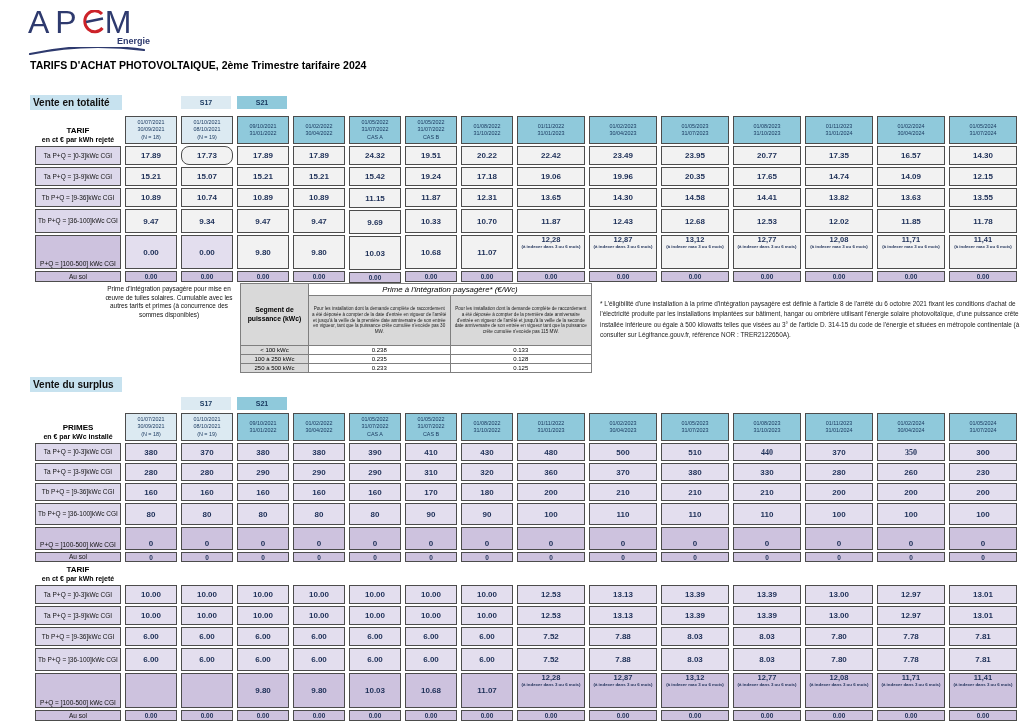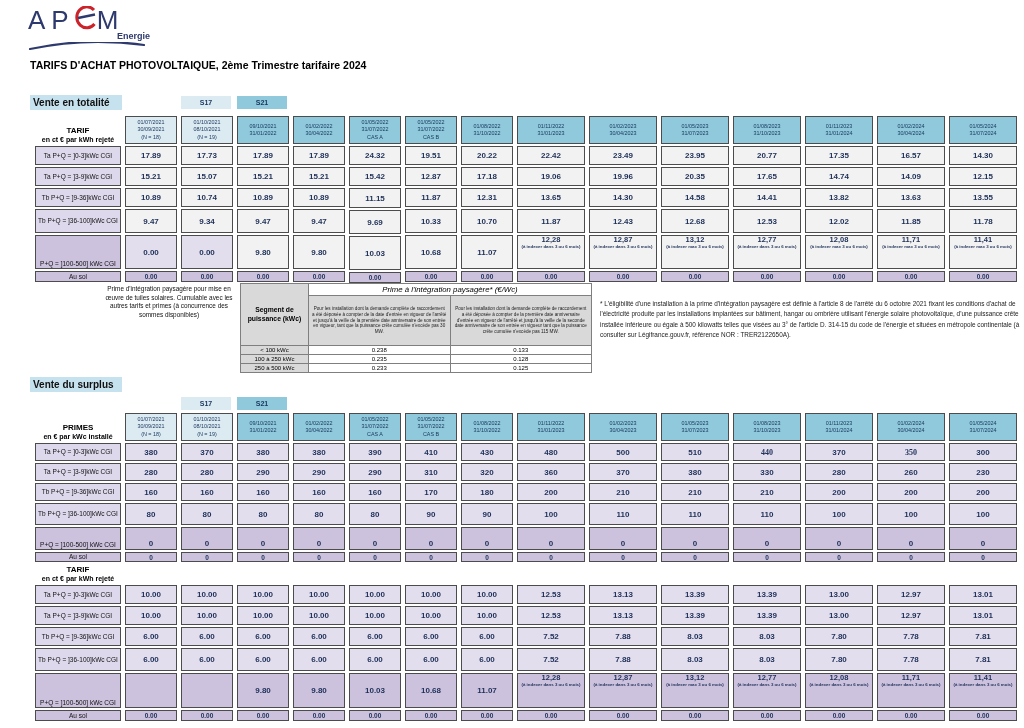--- a/index.html
+++ b/index.html
@@ -1,21 +1,21 @@
 <!DOCTYPE html>
 <html><head>
 <meta charset="utf-8">
 <style>
   html,body{margin:0;padding:0;background:#fff;}
   body{width:1024px;height:728px;position:relative;overflow:hidden;
        font-family:"Liberation Sans", sans-serif;color:#000;}
 
   
   .logo{position:absolute;left:28px;top:6px;width:130px;}
-  .logo-row{display:flex;align-items:center;color:#2e3a6e;font-size:26px;
+  .logo-row{display:flex;align-items:center;color:#2e3a6e;font-size:32px;
             letter-spacing:6px;font-weight:400;line-height:1;}
   .logo-sub{text-align:right;color:#2e3a6e;font-weight:700;font-size:9px;margin-top:-2px;padding-right:8px;}
   .logo-swoosh{display:block;margin-top:1px;}
 
   
   .page-title{position:absolute;left:30px;top:59px;font-size:10.5px;font-weight:700;}
   .sec-bar{position:absolute;left:30px;width:86px;height:15px;background:#c7e2ef;
            display:flex;align-items:center;padding:0 3px;font-size:10px;font-weight:700;color:#111;}
   .badge{position:absolute;width:50px;height:13px;display:flex;align-items:center;justify-content:center;
          font-size:7px;font-weight:700;color:#17365d;}
@@ -110,21 +110,21 @@
       <div class="vcell bg-gray" style="height: 24px;">9.47</div>
       <div class="vcell bg-lav" style="height: 34px;">0.00</div>
       <div class="vcell bg-purple ausol" style="height: 11px;">0.00</div>
     </div>
     <div class="pcol w-n">
       <div class="hdr bg-hlight" style="height: 28px;">
         <div>01/10/2021</div>
         <div>08/10/2021</div>
         <div>(N = 19)</div>
       </div>
-      <div class="vcell bg-gray" style="height: 19px;">17.73</div>
+      <div class="vcell bg-gray" style="height: 19px; border-radius: 8px;">17.73</div>
       <div class="vcell bg-gray" style="height: 19px;">15.07</div>
       <div class="vcell bg-gray" style="height: 19px;">10.74</div>
       <div class="vcell bg-gray" style="height: 24px;">9.34</div>
       <div class="vcell bg-lav" style="height: 34px;">0.00</div>
       <div class="vcell bg-purple ausol" style="height: 11px;">0.00</div>
     </div>
     <div class="pcol w-n">
       <div class="hdr bg-hteal" style="height: 28px;">
         <div>09/10/2021</div>
         <div>31/01/2022</div>
@@ -161,21 +161,21 @@
       <div class="vcell bg-gray" style="height: 34px;">10.03</div>
       <div class="vcell bg-purple ausol" style="height: 11px;">0.00</div>
     </div>
     <div class="pcol w-n">
       <div class="hdr bg-hteal" style="height: 28px;">
         <div>01/05/2022</div>
         <div>31/07/2022</div>
         <div>CAS B</div>
       </div>
       <div class="vcell bg-gray" style="height: 19px;">19.51</div>
-      <div class="vcell bg-gray" style="height: 19px;">12.87</div>
+      <div class="vcell bg-gray" style="height: 19px;">19.24</div>
       <div class="vcell bg-gray" style="height: 19px;">11.87</div>
       <div class="vcell bg-gray" style="height: 24px;">10.33</div>
       <div class="vcell bg-gray" style="height: 34px;">10.68</div>
       <div class="vcell bg-purple ausol" style="height: 11px;">0.00</div>
     </div>
     <div class="pcol w-n">
       <div class="hdr bg-hteal" style="height: 28px;">
         <div>01/08/2022</div>
         <div>31/10/2022</div>
       </div>

